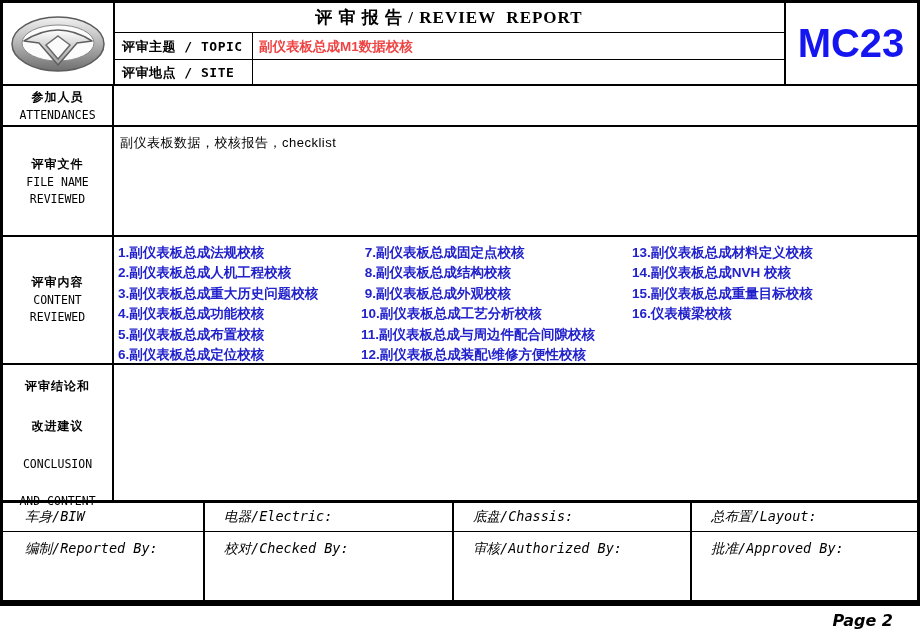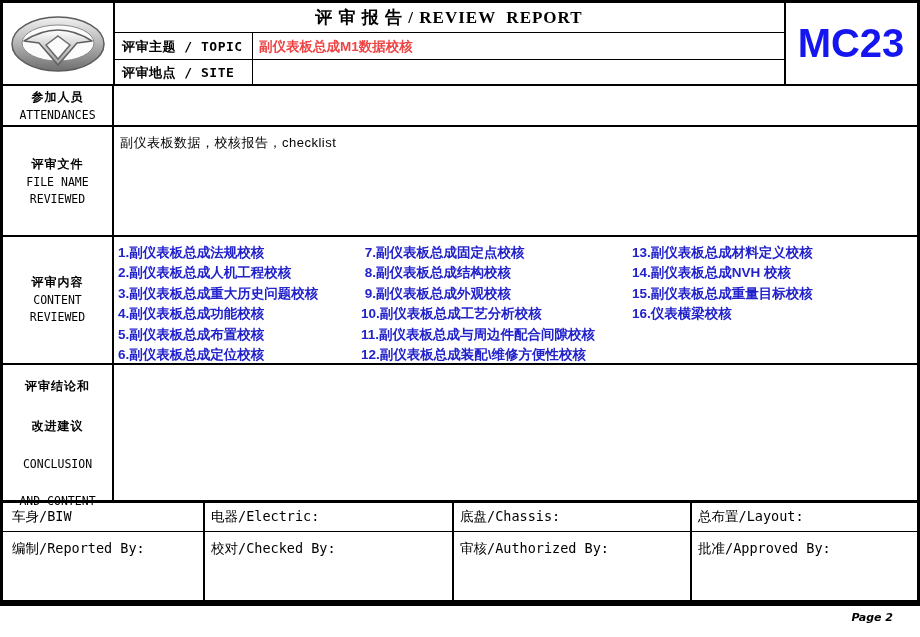--- a/index.html
+++ b/index.html
@@ -44,26 +44,27 @@
   }
   .file-value { position:absolute; left:120px; top:134px; font-size:13px; letter-spacing:0.5px; }
   .content-col { position:absolute; top:243px; }
   .content-col div {
     font-size:13.5px; font-weight:bold; color:#2222cc;
     line-height:20.4px; white-space:pre; letter-spacing:0;
   }
   .signoff-cell {
     position:absolute; font-size:13.5px; font-weight:500;
     font-family:"DejaVu Sans Mono", "Liberation Sans", monospace, sans-serif;
-    padding-left:9px;
+    padding-left:22px;
+    font-style:italic;
   }
   .signoff-top { top:503px; height:28px; display:flex; align-items:center; }
   .signoff-bot { top:532px; height:67px; padding-top:8px; }
   .page-num {
-    position:absolute; right:27px; top:611px; font-size:11px;
+    position:absolute; right:27px; top:611px; font-size:16px;
     font-weight:bold; font-style:italic; font-family:"DejaVu Sans", sans-serif;
   }
   .logo-box { position:absolute; left:9px; top:9px; width:98px; height:70px; }
 </style>
 </head>
 <body>
 
 <div class="page">
   <div class="table">
 

